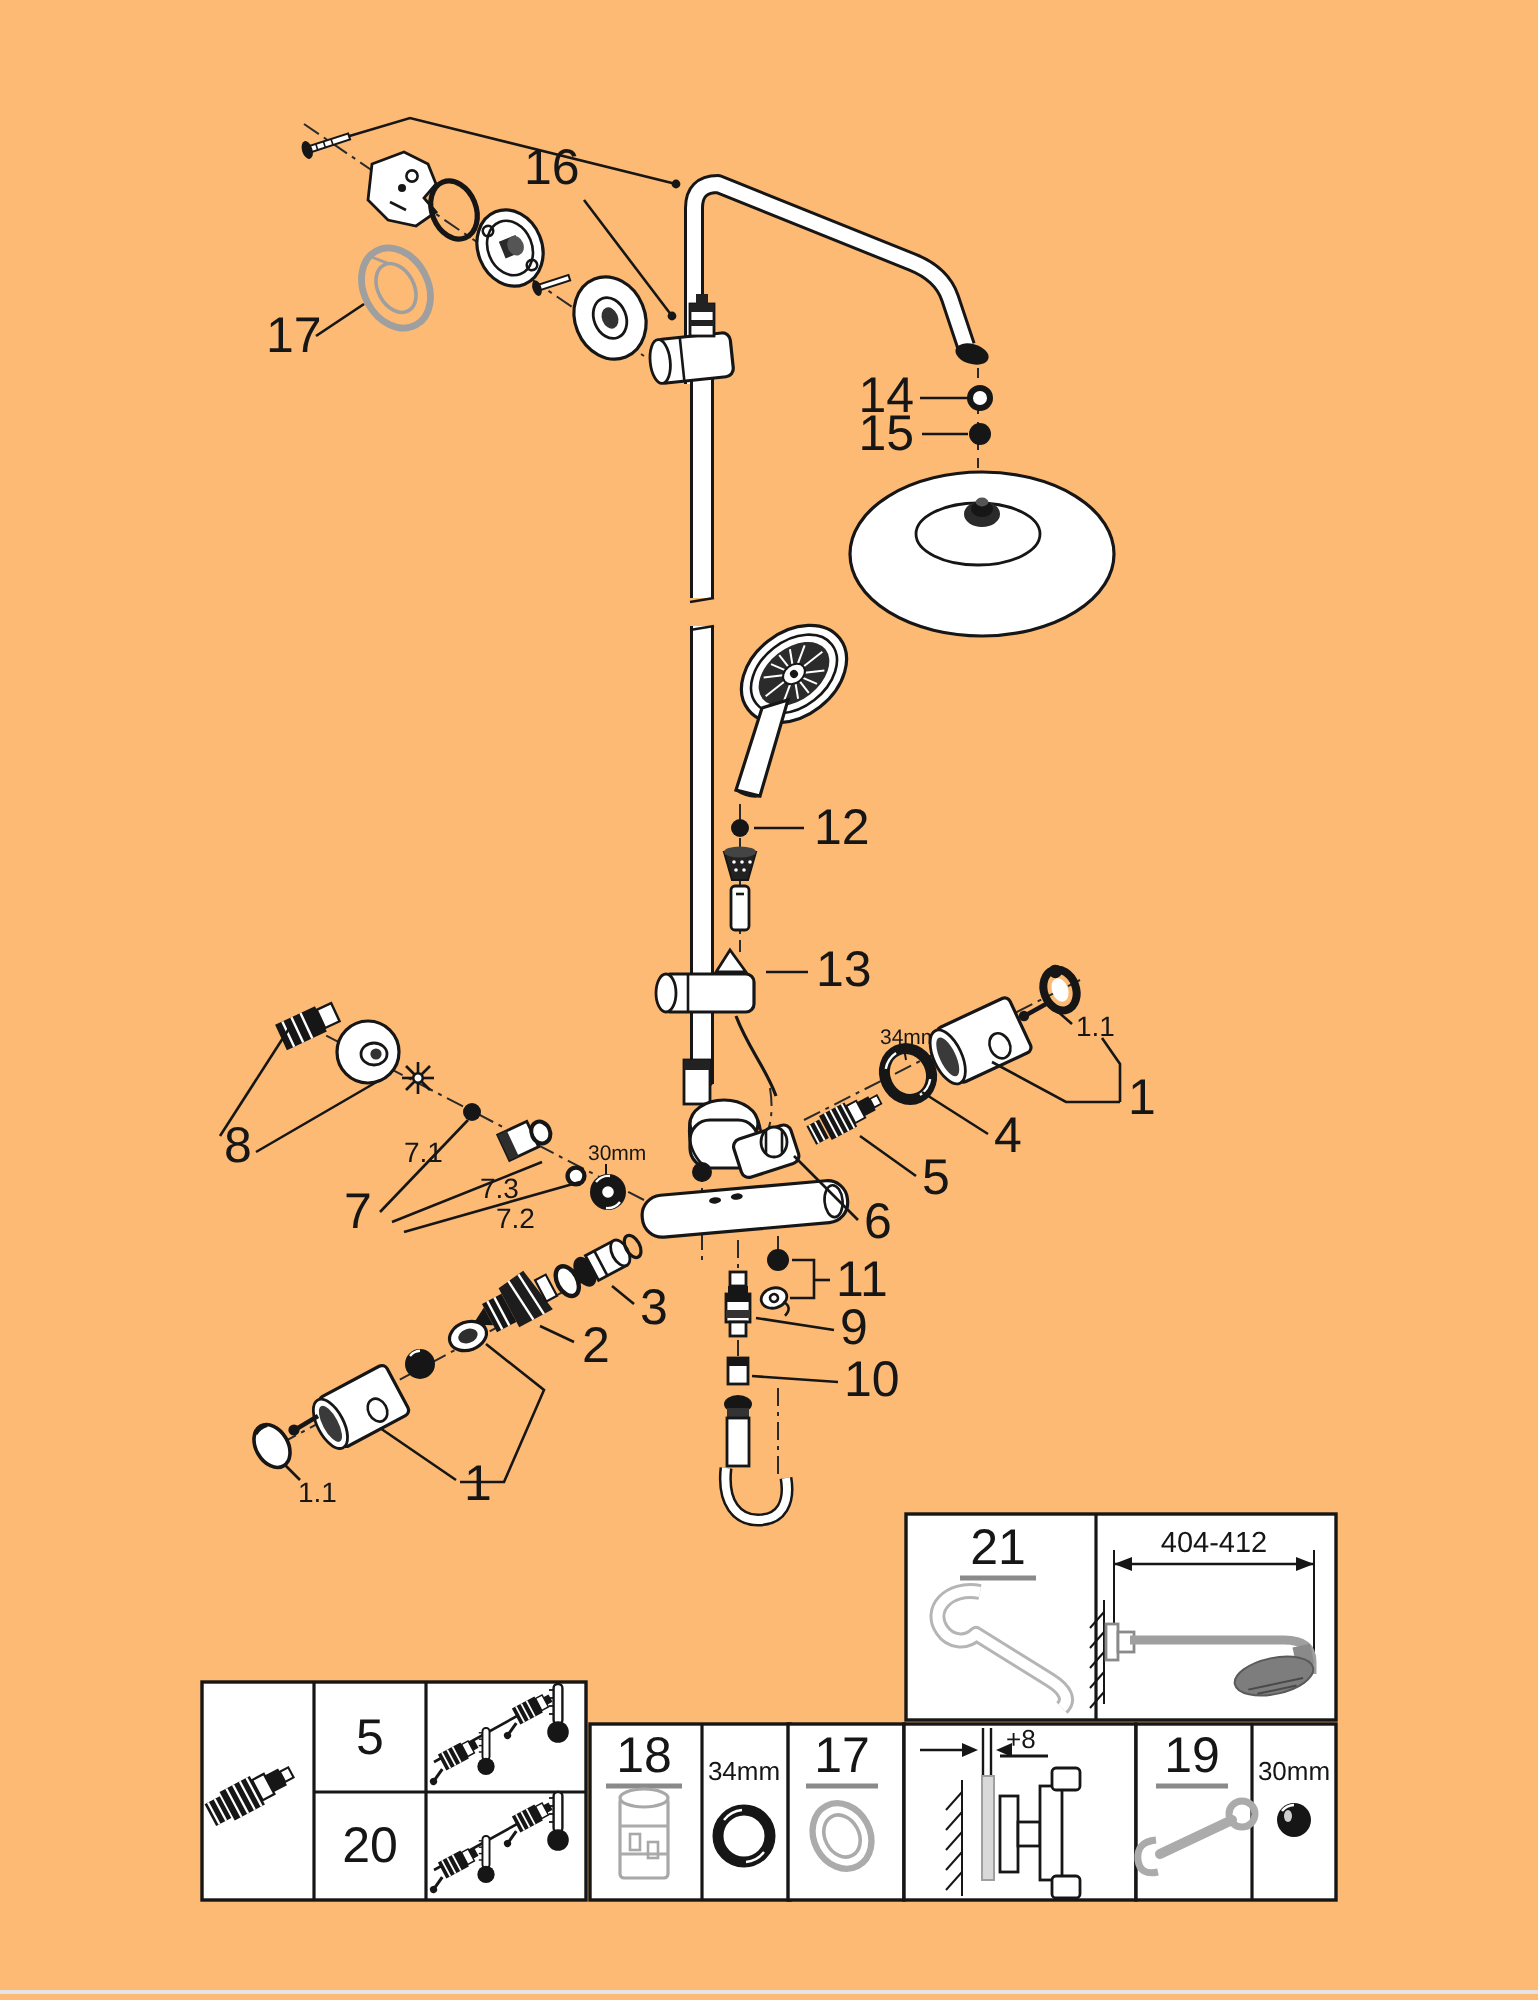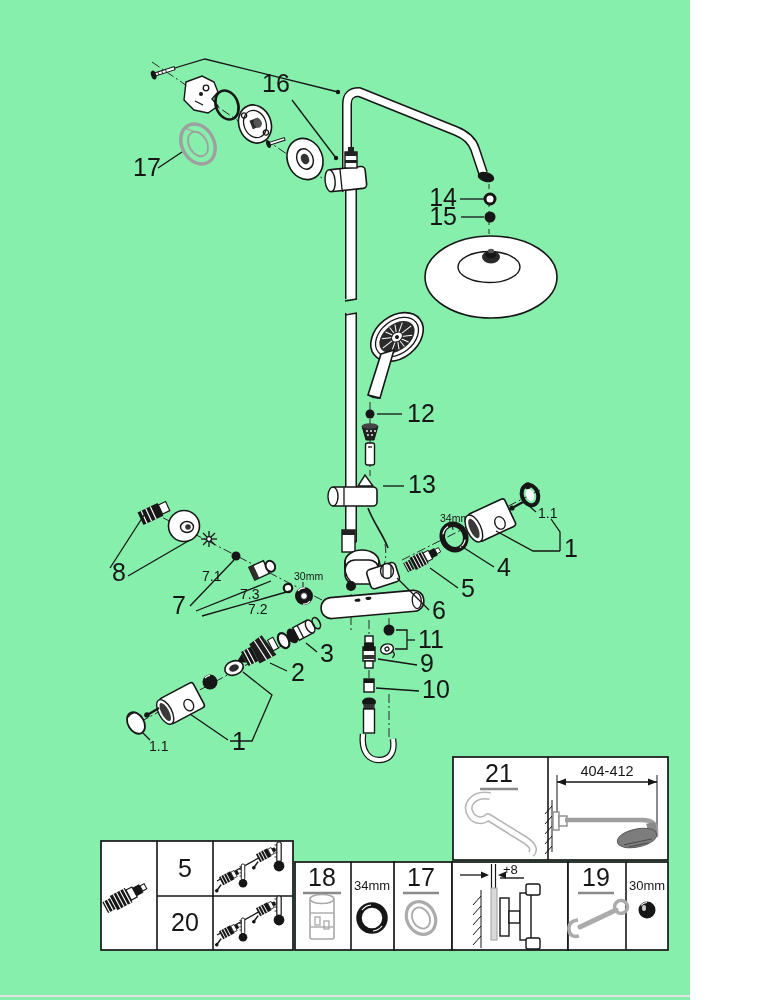--- a/index.html
+++ b/index.html
@@ -1,16 +1,16 @@
 <!DOCTYPE html>
 <html><head>
 <meta charset="utf-8">
 <style>
   html,body{margin:0;padding:0;background:#ffffff;}
-  .page{position:relative;width:690px;height:1000px;background:#86efac;overflow:hidden;
+  .page{position:relative;width:769px;height:1000px;background:#fdba74;overflow:hidden;
         font-family:"Liberation Sans", sans-serif;}
   svg{display:block;}
   text{font-family:"Liberation Sans", sans-serif;fill:#161616;}
   .t25{font-size:25px;}
   .t14{font-size:14px;}
   .t11{font-size:10.5px;}
   .t13{font-size:13px;}
   .t15{font-size:14.5px;}
   .ln{stroke:#161616;stroke-width:1.3;fill:none;}
   .ln2{stroke:#161616;stroke-width:1.6;fill:none;}

